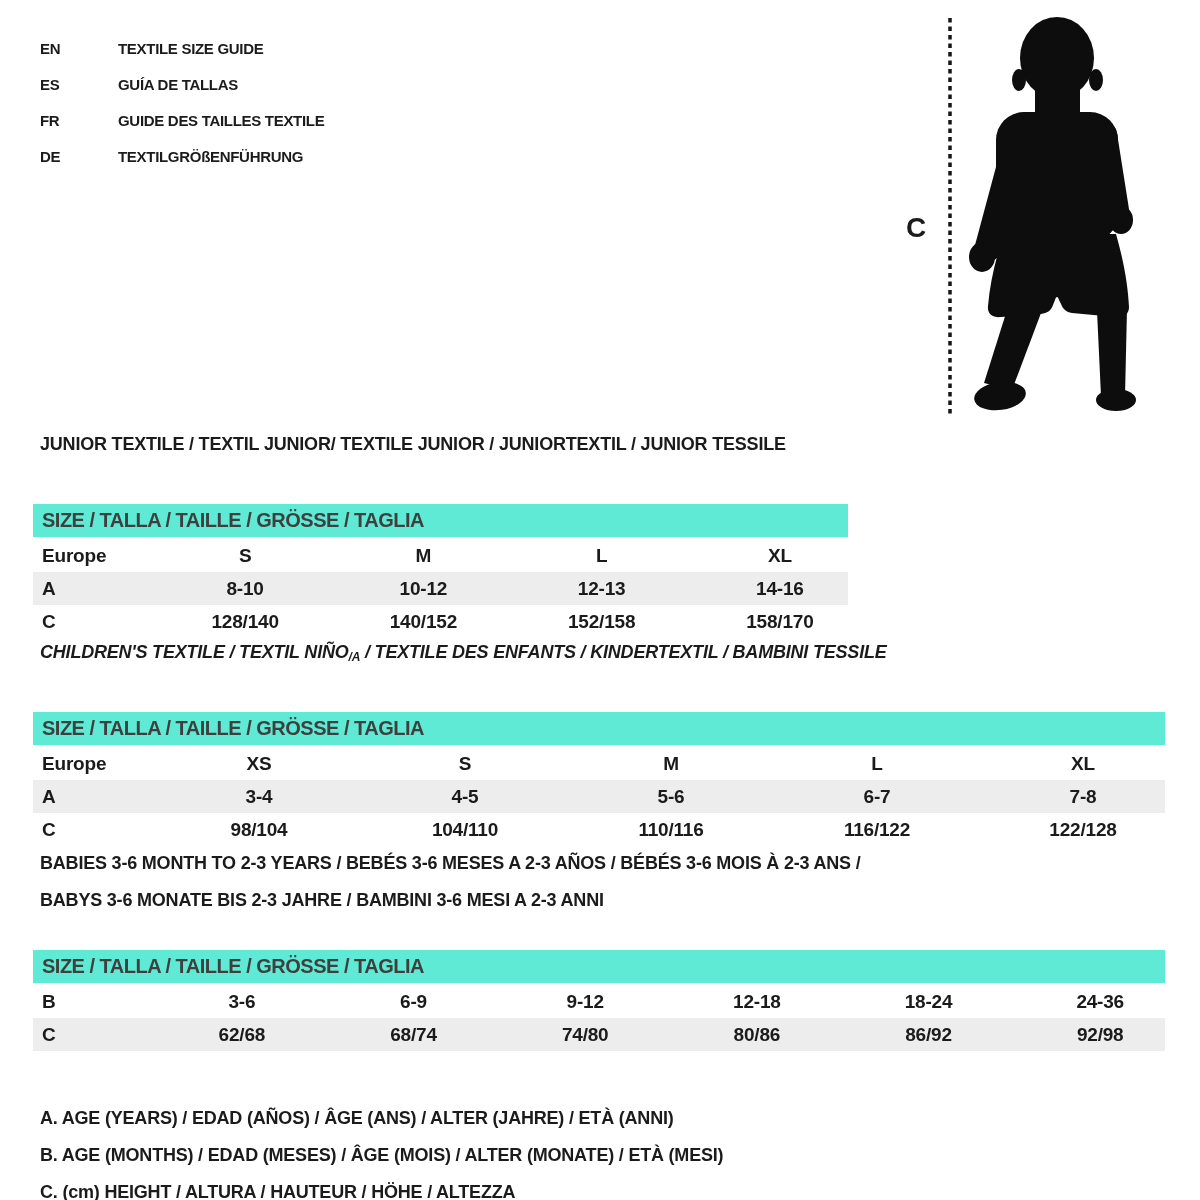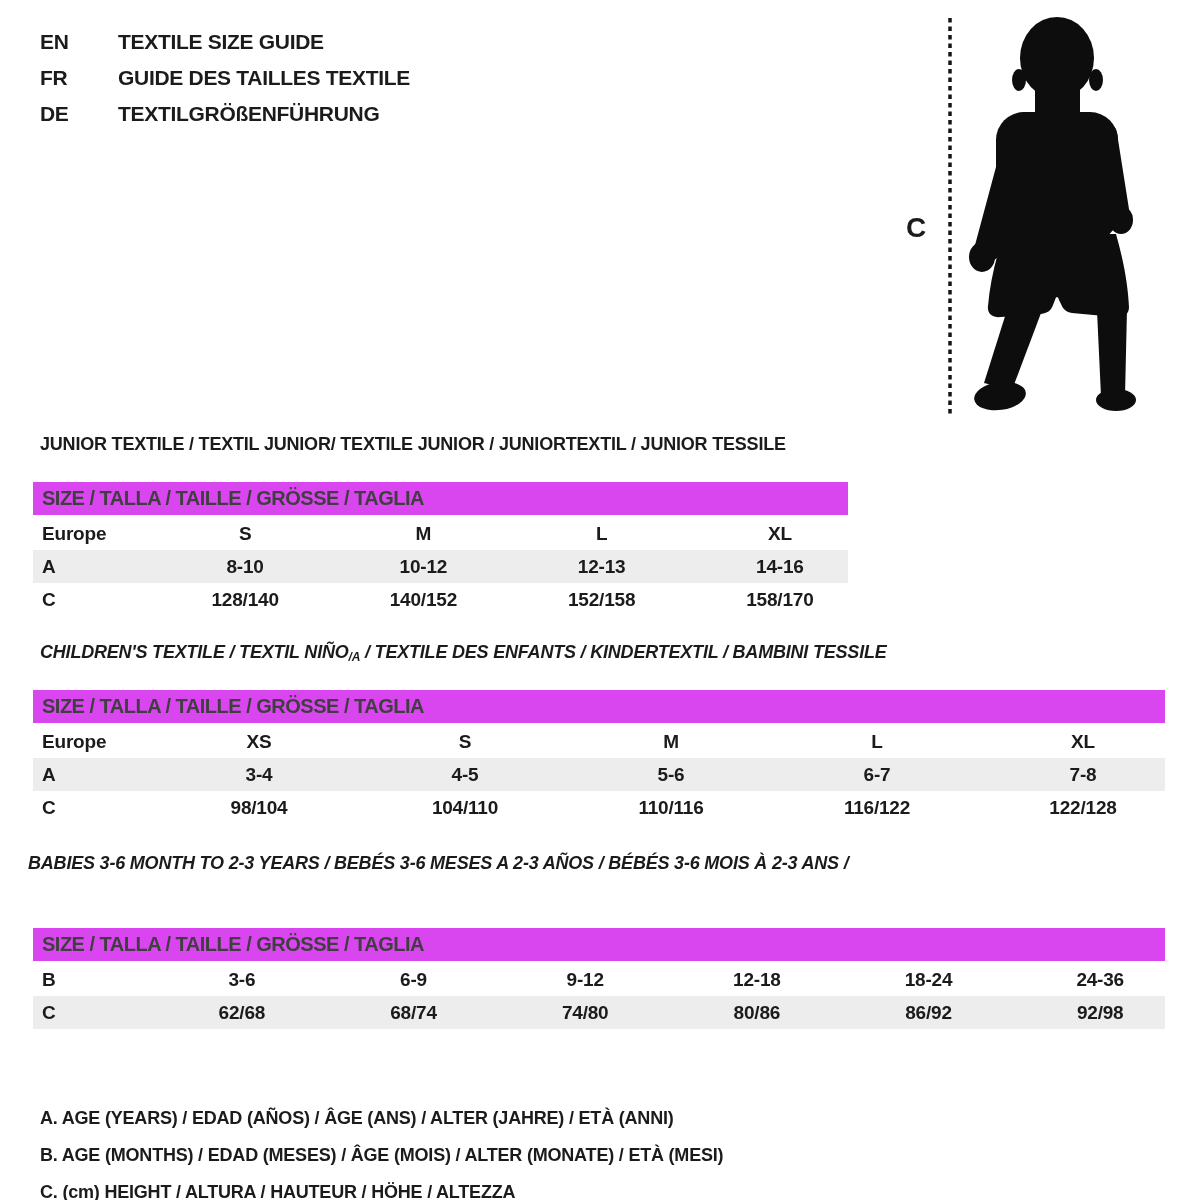--- a/index.html
+++ b/index.html
@@ -4,57 +4,62 @@
 <title>Textile Size Guide</title>
 <style>
   html,body { margin:0; padding:0; background:#ffffff; }
   .sheet {
     position:relative; width:1200px; height:1200px; background:#ffffff;
     font-family:"Liberation Sans", sans-serif; font-weight:bold; color:#1b1b1b;
     overflow:hidden;
   }
   
   .lang { position:absolute; left:40px; top:30px; }
-  .lang-row { display:flex; height:36px; font-size:21px; letter-spacing:-0.3px; }
+  .lang-row { display:flex; height:36px; align-items:center; font-size:15px; letter-spacing:-0.3px; }
   .lang-code { width:78px; }
   
   .figure-svg { position:absolute; left:900px; top:14px; }
   .c-label { position:absolute; left:906px; top:212px; width:40px; font-size:28px; letter-spacing:-0.5px; }
   
   .section-title { position:absolute; font-size:18px; letter-spacing:-0.2px; white-space:nowrap; }
   #junior-title   { left:40px; top:434px; }
   #children-title { left:40px; top:642px;font-style:italic; }
-  #babies-title   { left:28px; top:845px; line-height:37px;font-style:italic; }
+  #babies-title   { left:40px; top:845px; line-height:37px; }
   .subsm { font-size:12px; vertical-align:-3px; }
   
   .size-table { position:absolute; font-size:19px; letter-spacing:-0.2px; }
   #junior-table   { left:33px; top:482px; width:815px; }
   #children-table { left:33px; top:690px; width:1132px; }
   #babies-table   { left:33px; top:928px; width:1132px; }
   .size-bar {
-    height:33px; background:#d946ef; display:flex; align-items:center;
+    height:33px; background:#5eead4; display:flex; align-items:center;
     padding-left:9px; box-sizing:border-box; font-size:20px; letter-spacing:-0.5px; color:#3f3f3f;
     margin-bottom:2px;
+    margin-top:22px;
   }
   .trow { display:flex; height:33px; align-items:center;gap:42px; }
   .trow.alt { background:#ededed; }
   .lblcell { width:102px; padding-left:9px; box-sizing:border-box; }
   .cell { flex:1; text-align:center; }
   
   .legend { position:absolute; left:40px; top:1100px; font-size:18px; letter-spacing:-0.2px; line-height:37px; }
 </style>
 </head>
 <body>
 
 <div class="sheet">
 
   <div class="lang">
     <div class="lang-row">
       <span class="lang-code">EN</span>
       <span>TEXTILE SIZE GUIDE</span>
+    </div>
+    <div class="lang-row">
+      <span class="lang-code">ES</span>
+      <span>GUÍA DE TALLAS</span>
     </div>
     <div class="lang-row">
       <span class="lang-code">FR</span>
       <span>GUIDE DES TAILLES TEXTILE</span>
     </div>
     <div class="lang-row">
       <span class="lang-code">DE</span>
       <span>TEXTILGRÖßENFÜHRUNG</span>
     </div>
   </div>
@@ -134,20 +139,21 @@
       <span class="cell">98/104</span>
       <span class="cell">104/110</span>
       <span class="cell">110/116</span>
       <span class="cell">116/122</span>
       <span class="cell">122/128</span>
     </div>
   </div>
 
   <div class="section-title" id="babies-title">
     <div>BABIES 3-6 MONTH TO 2-3 YEARS / BEBÉS 3-6 MESES A 2-3 AÑOS / BÉBÉS 3-6 MOIS À 2-3 ANS /</div>
+    <div>BABYS 3-6 MONATE BIS 2-3 JAHRE / BAMBINI 3-6 MESI A 2-3 ANNI</div>
   </div>
   <div class="size-table" id="babies-table">
     <div class="size-bar">SIZE / TALLA / TAILLE / GRÖSSE / TAGLIA</div>
     <div class="trow">
       <span class="lblcell">B</span>
       <span class="cell">3-6</span>
       <span class="cell">6-9</span>
       <span class="cell">9-12</span>
       <span class="cell">12-18</span>
       <span class="cell">18-24</span>

